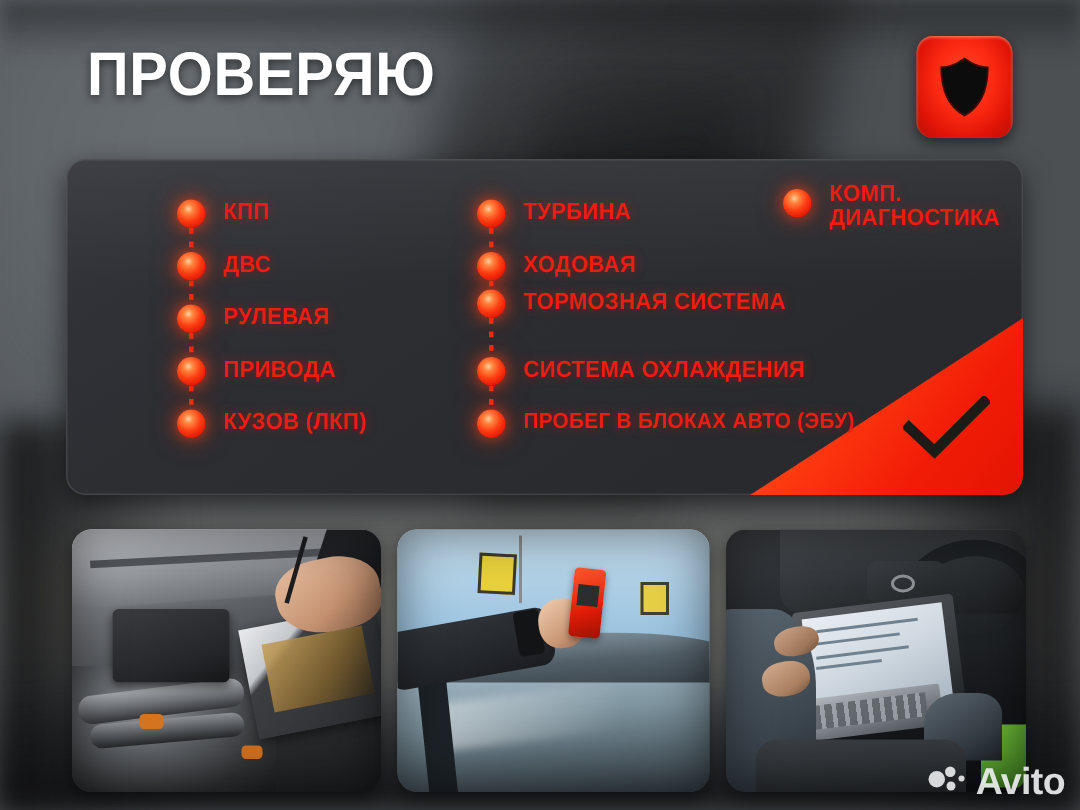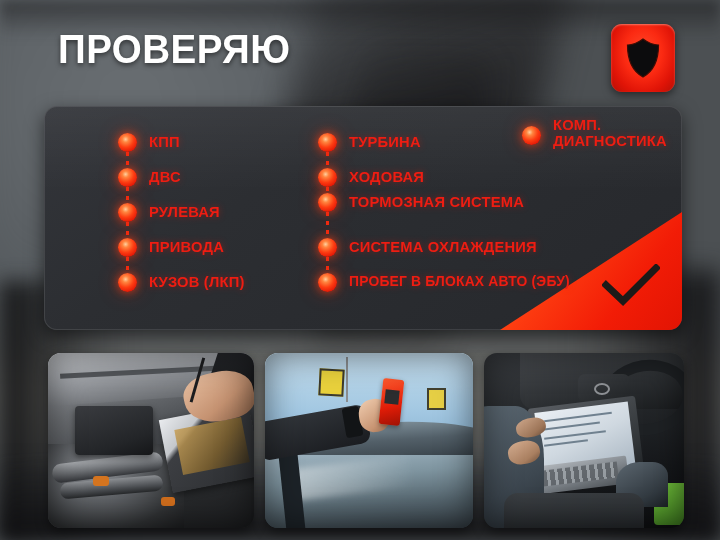--- a/index.html
+++ b/index.html
@@ -288,21 +288,21 @@
       </div>
       <div class="row" style="top:165px">
         <span class="dot-wrap">
             <span class="dot"></span>
           </span>
         <span class="lbl small">ПРОБЕГ В БЛОКАХ АВТО (ЭБУ)</span>
       </div>
     </div>
 
     <div class="col col3">
-      <div class="row" style="top:16px;align-items:center">
+      <div class="row" style="top:16px;align-items:flex-start">
         <span class="dot-wrap" style="margin-top:4px">
             <span class="dot"></span>
           </span>
         <span class="lbl two">
           <span style="display:block">КОМП.</span>
           <span style="display:block">ДИАГНОСТИКА</span>
         </span>
       </div>
     </div>
   </div>
@@ -363,14 +363,23 @@
         <div class="keys"></div>
       <div class="knee"></div>
       <div class="person"></div>
         <div class="hand2"></div>
         <div class="hand"></div>
       <div class="seat"></div>
     </div>
     <div class="vig"></div>
   </div>
 
+  <div class="avito">
+    <span class="dots">
+      <i class="d1"></i>
+        <i class="d2"></i>
+        <i class="d3"></i>
+        <i class="d4"></i>
+    </span>
+    <span class="word">Avito</span>
+  </div>
 
 </div>
 
 </body></html>

